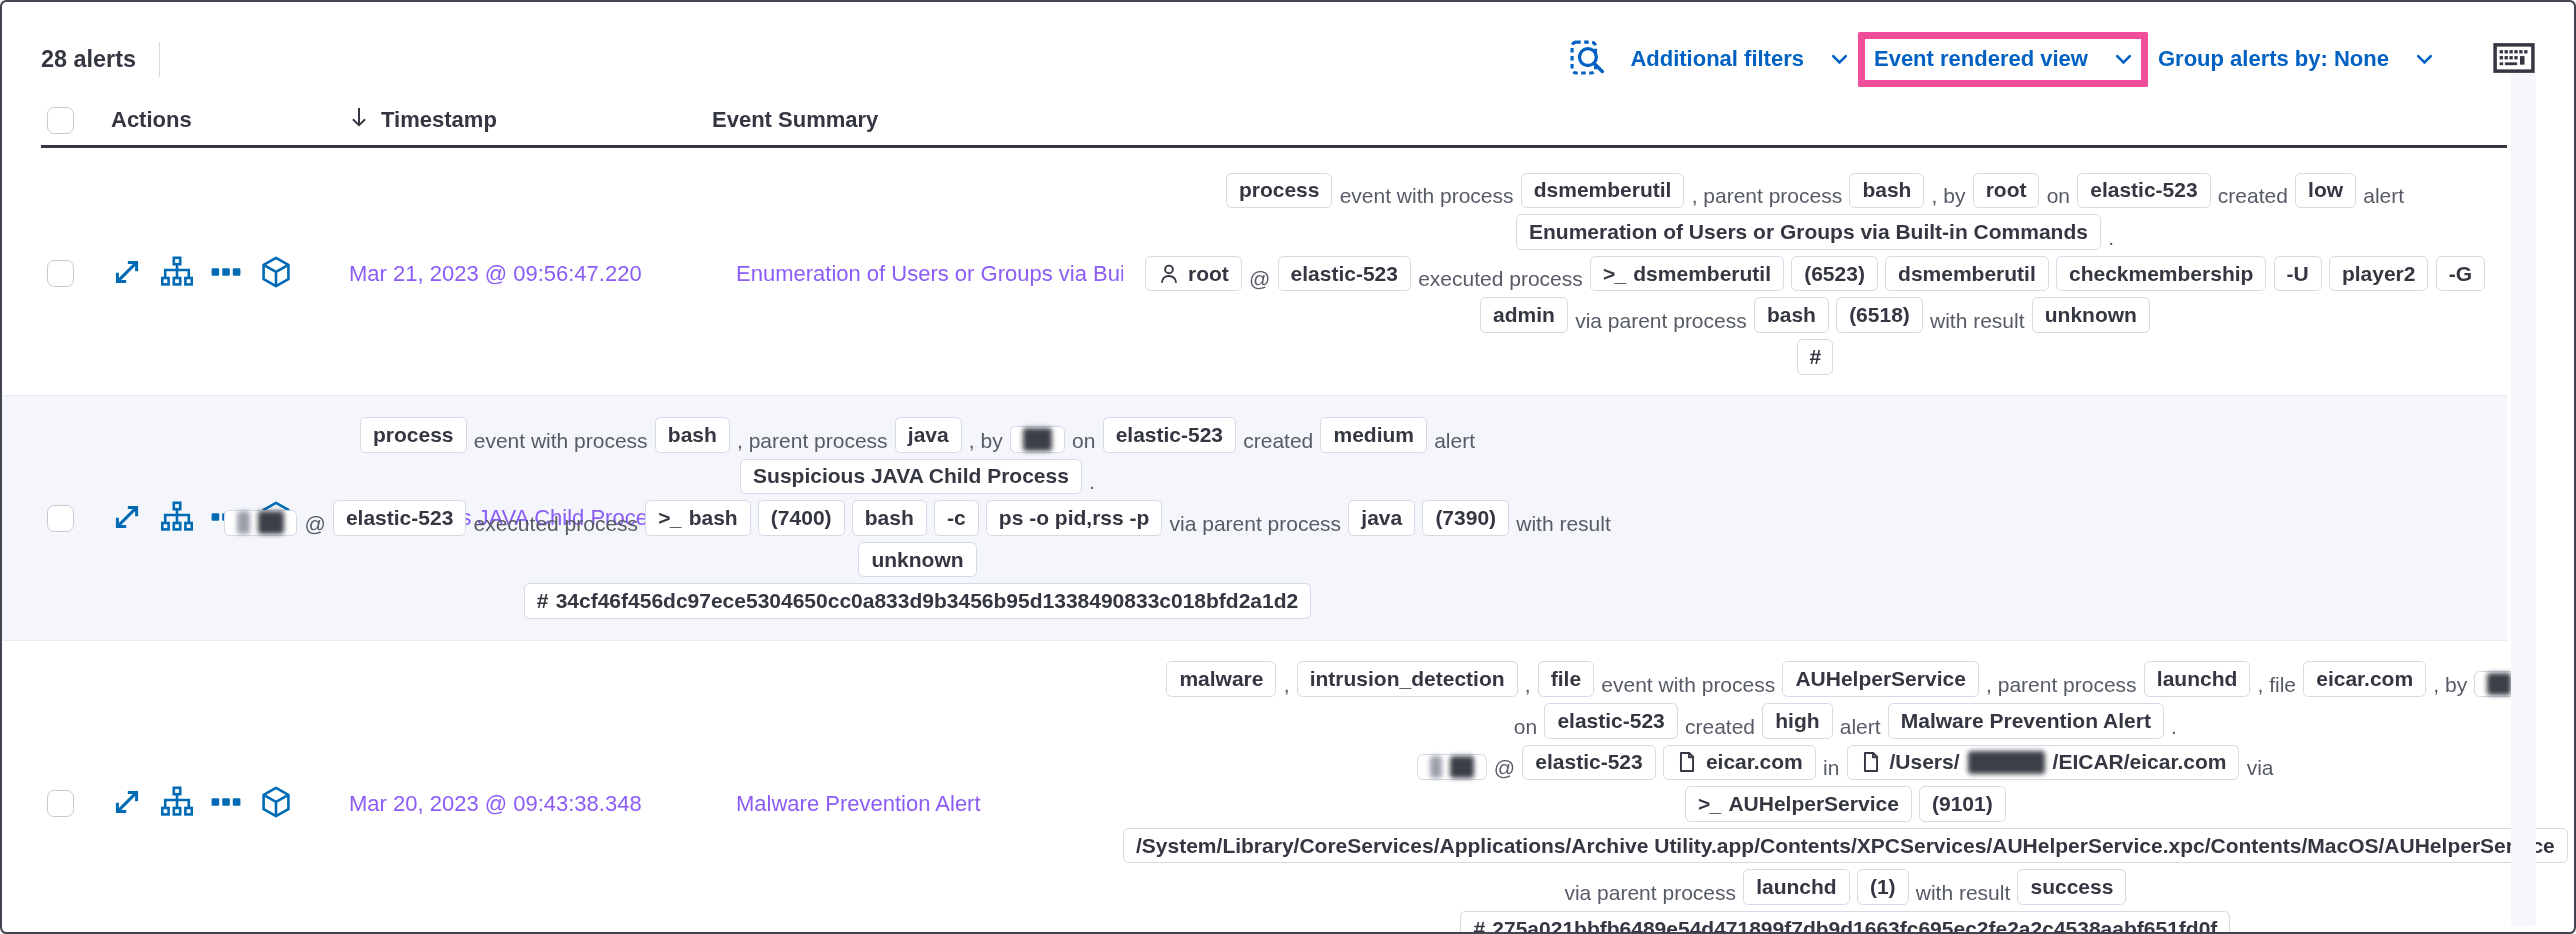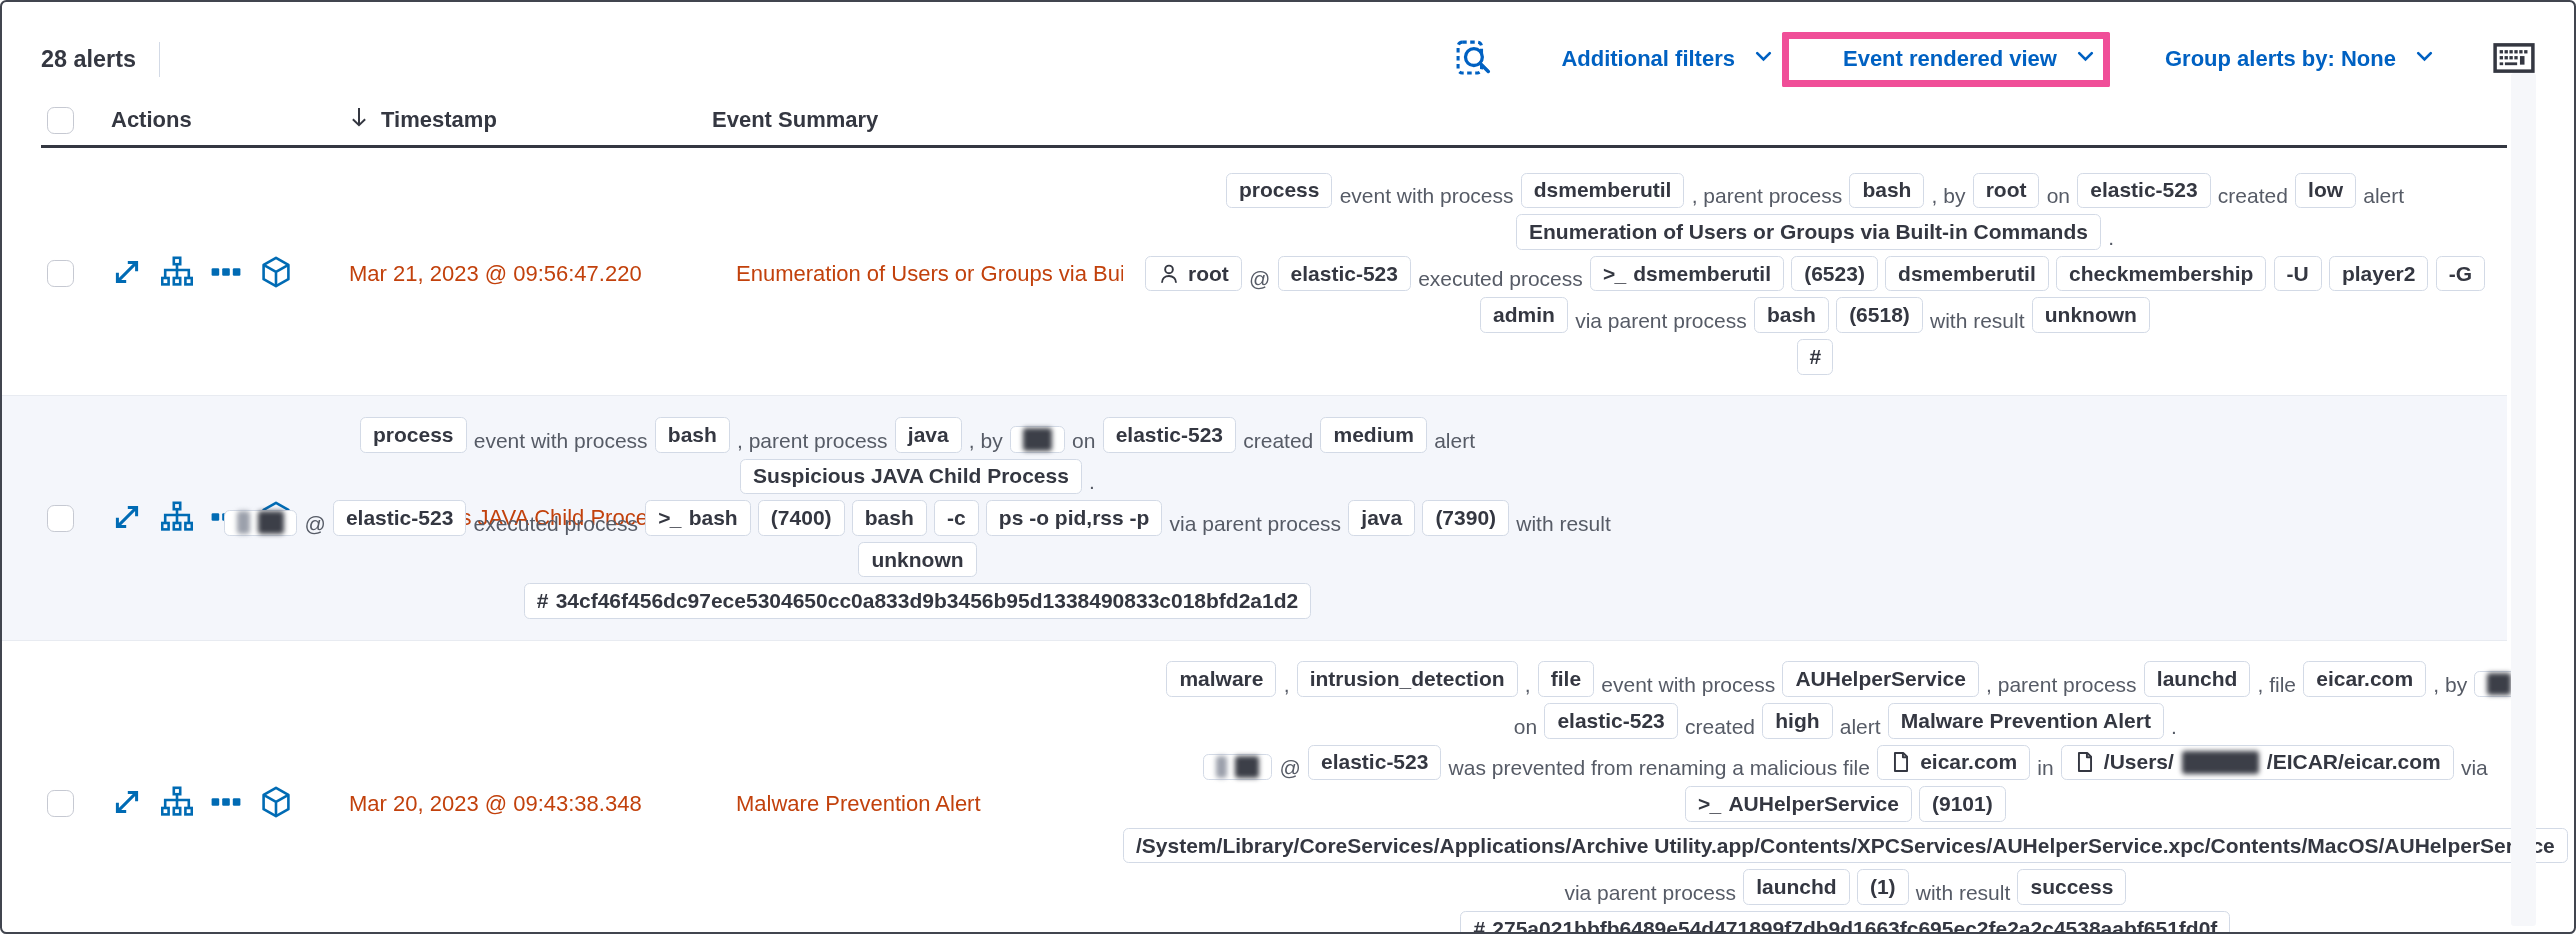--- a/index.html
+++ b/index.html
@@ -6,23 +6,23 @@
   body{font-family:"Liberation Sans",sans-serif;color:#343741;}
   #app{position:relative;width:2576px;height:934px;box-sizing:border-box;
        border:2.4px solid #41454f;border-radius:6.4px;background:#fff;overflow:hidden;}
 
   
   .topbar{display:flex;align-items:center;height:93px;box-sizing:border-box;
           padding:21px 39px 0 39px;}
   .alert-count{font-size:23.4px;font-weight:700;color:#343741;}
   .vdiv{width:1.6px;height:35px;background:#d3dae6;margin-left:22.6px;}
   .top-right{margin-left:auto;display:flex;align-items:center;gap:24px;}
-  .link{display:inline-flex;gap:18px;color:var(--link);
+  .link{display:inline-flex;align-items:center;gap:25px;color:var(--link);
         font-weight:600;font-size:22px;background:none;border:none;cursor:pointer;
-        font-family:inherit;padding:0;white-space:nowrap;margin-left:45px;}
+        font-family:inherit;padding:0;white-space:nowrap;}
   .link .chev{display:inline-flex;}
   .link .chev svg{width:21px;height:21px;}
   .iconbtn{background:none;border:none;cursor:pointer;padding:0;color:var(--link);
            display:inline-flex;align-items:center;}
   .iconbtn svg{width:37px;height:37px;}
   .kbtn{color:#343741;margin-left:34px;}
   .kbtn svg{width:42px;height:34px;}
   .hl-wrap{position:relative;display:inline-flex;}
   .hl-box{position:absolute;left:-16px;right:-14.5px;top:-14.5px;bottom:-14.5px;
           border:7.2px solid var(--accent);border-radius:1.6px;pointer-events:none;}
@@ -38,21 +38,21 @@
   .checkbox{width:27px;height:27px;appearance:none;-webkit-appearance:none;margin:0;
             border:1.6px solid #c6c9d2;border-radius:7.2px;background:#fff;cursor:pointer;}
   .cell-check{margin-left:5.6px;display:inline-flex;}
   #rows .row{margin-right:67px;border-bottom:1.6px solid #e8ebf1;}
   #rows .row.striped{background:var(--stripe);}
   .row-inner{padding:17.7px 0 17.7px 39px;}
   .cell-actions{display:flex;align-items:center;gap:17.7px;padding-left:12px;}
   .act{background:none;border:none;padding:0;cursor:pointer;color:var(--iconblue);
        display:inline-flex;}
   .act svg{width:32px;height:32px;}
-  .cell-ts,.cell-rule{font-size:22px;color:#c2410c;white-space:nowrap;}
+  .cell-ts,.cell-rule{font-size:22px;color:#8b5cf6;white-space:nowrap;}
   .cell-ts{padding-left:8px;}
   .cell-rule{padding-left:24px;overflow:hidden;}
   .cell-summary{display:flex;flex-direction:column;justify-content:center;}
 
   
   .sline{display:flex;justify-content:center;align-items:flex-end;gap:7.2px;margin:3px 0;
          white-space:nowrap;}
   .stext{font-size:21px;color:#565b66;white-space:pre;}
   .badge{display:inline-flex;align-items:center;gap:8px;background:#fff;
          border:1.6px solid var(--badgeborder);border-radius:5.6px;padding:0.8px 12px;
@@ -480,21 +480,20 @@
             </div>
             <div class="sline">
               <span class="badge">
                 <span class="redact light" style="width: 11.3px;"></span>
                 <span class="redact" style="width: 24px;"></span>
               </span>
               <span class="stext">@</span>
               <span class="badge">
                 <span>elastic-523</span>
               </span>
-              <span class="stext">was prevented from renaming a malicious file</span>
               <span class="badge">
                 <span class="bicon">
                   <svg viewBox="0 0 16 16" fill="none" stroke="currentColor" stroke-width="1.4" stroke-linejoin="round">
                     <path d="M3.6 1.4 H9.6 L12.4 4.2 V14.6 H3.6 Z"></path>
                     <path d="M9.4 1.6 V4.5 H12.3"></path>
                   </svg>
                 </span>
                 <span>eicar.com</span>
               </span>
               <span class="stext">in</span>

